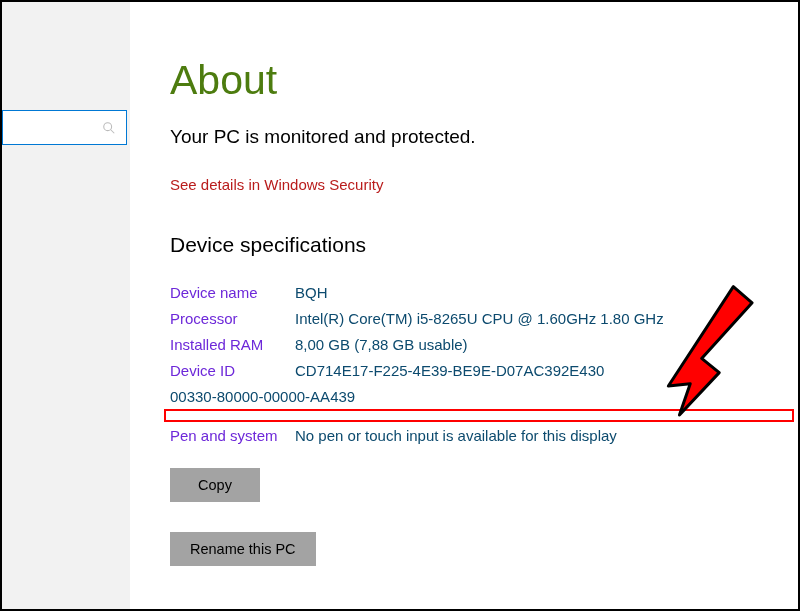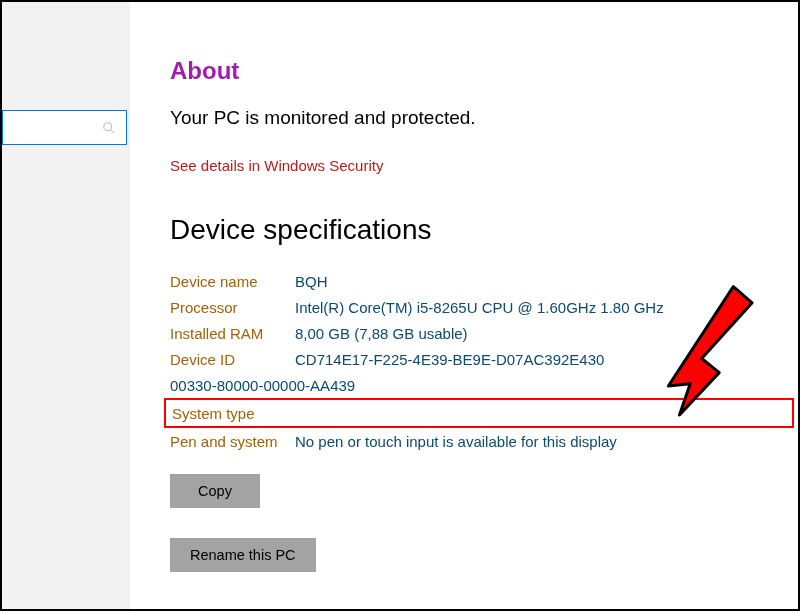--- a/index.html
+++ b/index.html
@@ -40,56 +40,56 @@
       width: 14px;
       height: 14px;
       opacity: 0.5;
     }
     .main {
       flex: 1;
       padding: 55px 0 0 40px;
       background: #fff;
     }
     .page-title {
-      font-size: 24px;
-      font-weight: 700;
-      color: #a21caf;
+      font-size: 41px;
+      font-weight: 400;
+      color: #4d7c0f;
       margin-bottom: 22px;
     }
     .status-text {
       font-size: 19px;
       font-weight: 400;
       color: #000;
       margin-bottom: 28px;
     }
     .link-text {
       font-size: 15px;
       color: #b91c1c;
       cursor: pointer;
       margin-bottom: 40px;
       display: inline-block;
     }
     .section-title {
-      font-size: 28px;
+      font-size: 21px;
       font-weight: 400;
       color: #000;
       margin-bottom: 22px;
     }
     .spec-table {
       margin-bottom: 20px;
     }
     .spec-row {
       display: flex;
       padding: 4.5px 0;
       font-size: 15px;
       position: relative;
     }
     .spec-label {
       width: 125px;
-      color: #a16207;
+      color: #6d28d9;
       flex-shrink: 0;
     }
     .spec-value {
       color: #0c4a6e;
     }
     .highlight-row {
       border: 2.5px solid #ff0000;
       margin-left: -6px;
       padding-left: 6px;
       padding-right: 6px;
@@ -153,21 +153,20 @@
         <div class="spec-value">8,00 GB (7,88 GB usable)</div>
       </div>
       <div class="spec-row">
         <div class="spec-label">Device ID</div>
         <div class="spec-value">CD714E17-F225-4E39-BE9E-D07AC392E430</div>
       </div>
       <div class="spec-row">
         <div class="spec-value">00330-80000-00000-AA439</div>
       </div>
       <div class="spec-row highlight-row">
-        <div class="spec-label">System type</div>
       </div>
       <div class="spec-row">
         <div class="spec-label">Pen and system</div>
         <div class="spec-value">No pen or touch input is available for this display</div>
       </div>
     </div>
 
     <button class="button">Copy</button>
     <br>
     <button class="button button-rename">Rename this PC</button>

